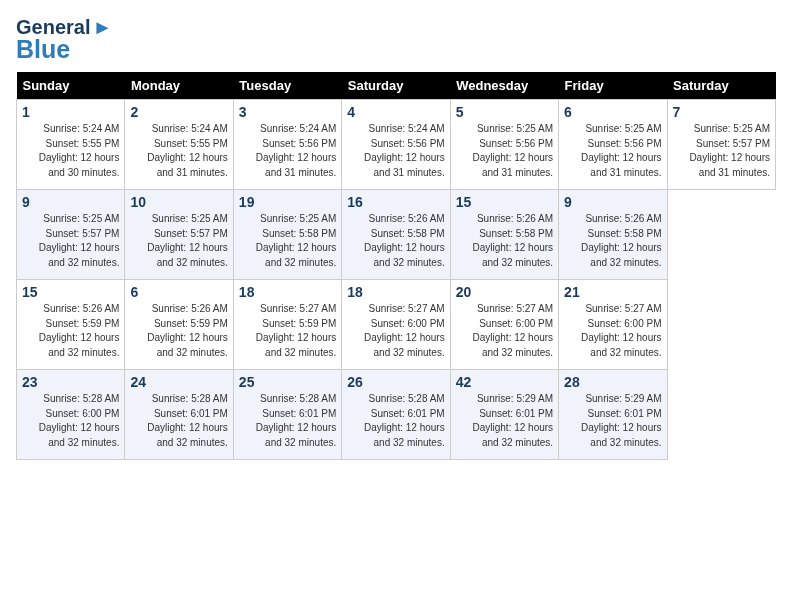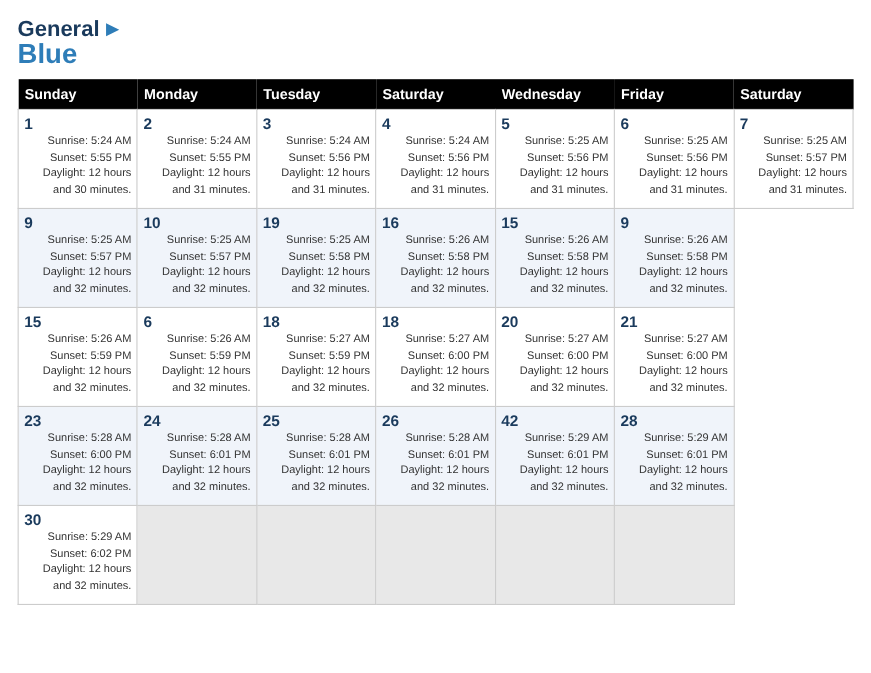--- a/index.html
+++ b/index.html
@@ -211,25 +211,14 @@
         </td>
         <td>
           <span class="day-number">42</span>
           <div class="day-info">Sunrise: 5:29 AM<br>Sunset: 6:01 PM<br>Daylight: 12 hours and 32 minutes.</div>
         </td>
         <td>
           <span class="day-number">28</span>
           <div class="day-info">Sunrise: 5:29 AM<br>Sunset: 6:01 PM<br>Daylight: 12 hours and 32 minutes.</div>
         </td>
       </tr>
-      <tr>
-        <td>
-          <span class="day-number">30</span>
-          <div class="day-info">Sunrise: 5:29 AM<br>Sunset: 6:02 PM<br>Daylight: 12 hours and 32 minutes.</div>
-        </td>
-        <td class="empty-cell"></td>
-        <td class="empty-cell"></td>
-        <td class="empty-cell"></td>
-        <td class="empty-cell"></td>
-        <td class="empty-cell"></td>
-      </tr>
     </tbody>
 </table>
 
 </body></html>

